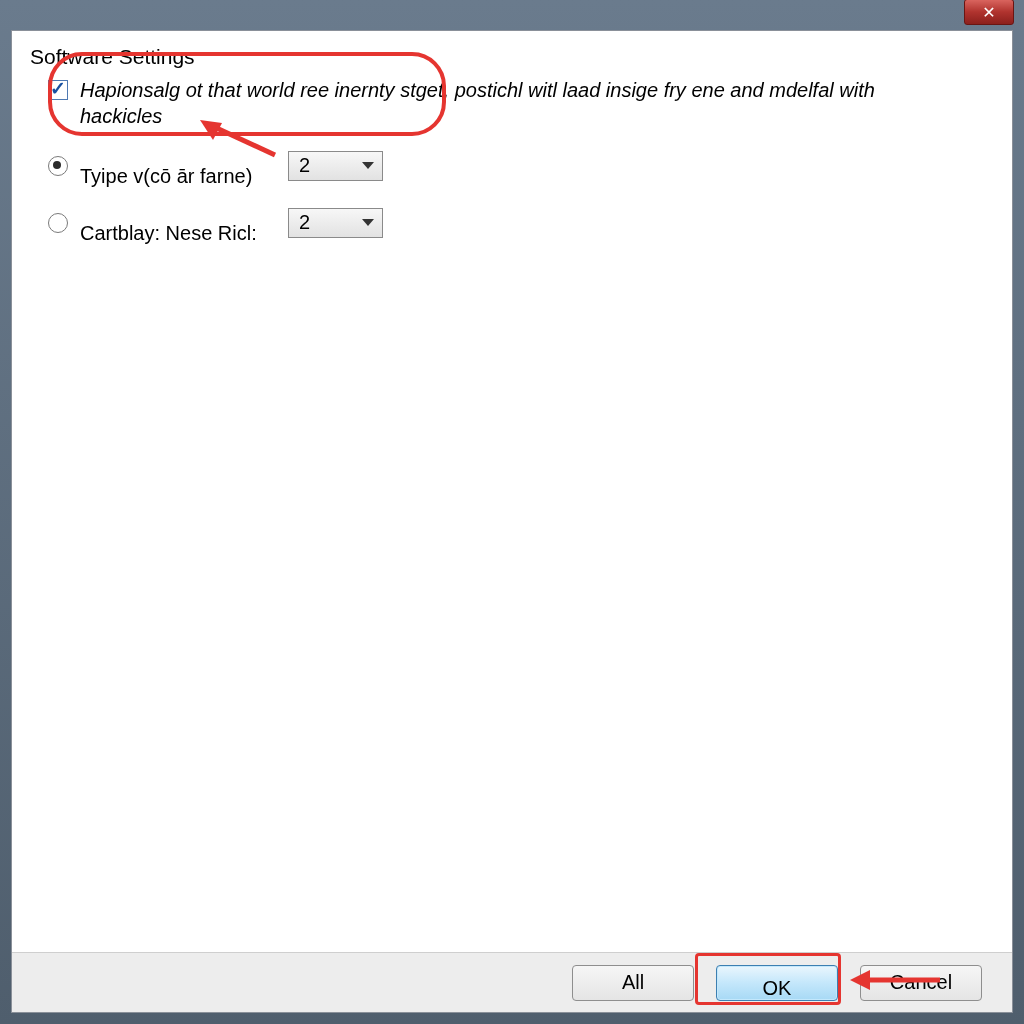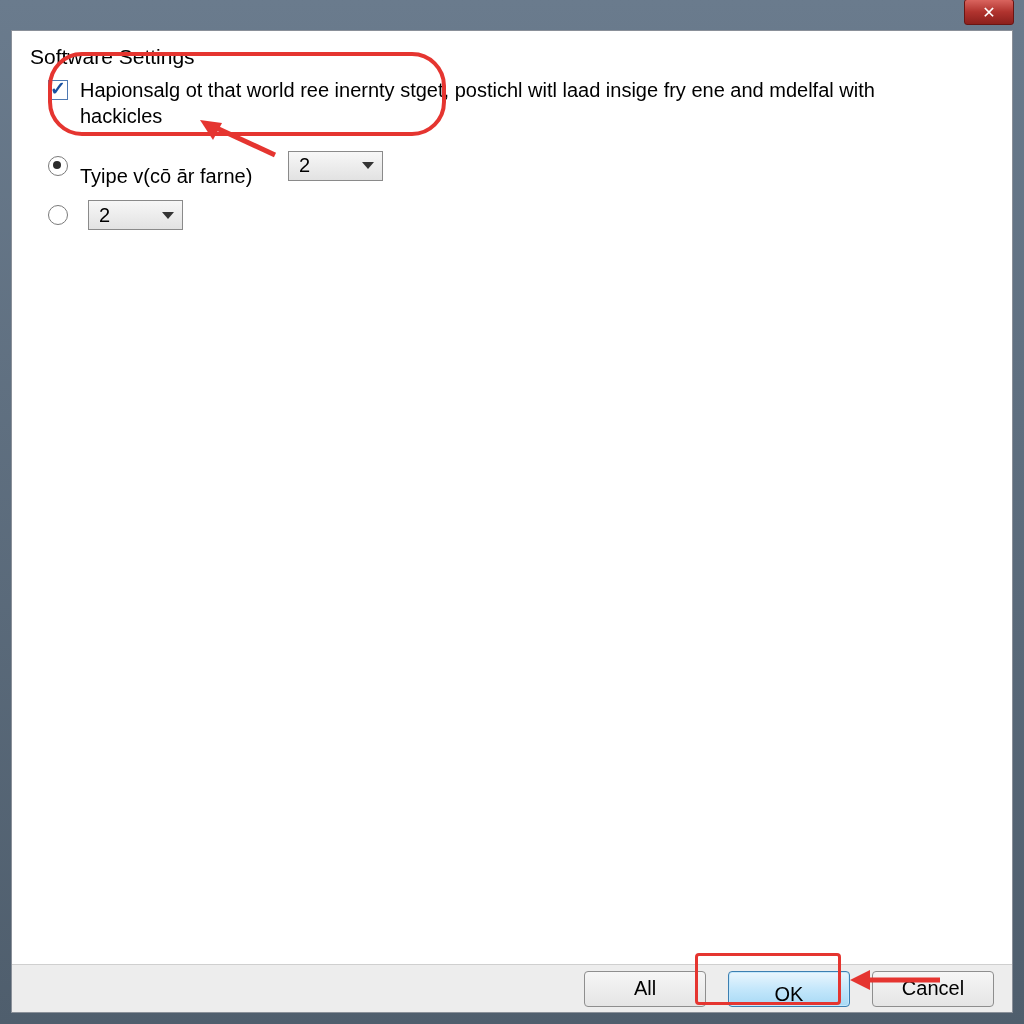--- a/index.html
+++ b/index.html
@@ -99,20 +99,21 @@
     content: "\2713";
     position: absolute;
     left: 1px;
     top: -4px;
     font-size: 19px;
     color: #1850a0;
     font-weight: bold;
   }
   .check-label {
     max-width: 800px;
+    font-style: italic;
   }
 
   
   .radio-row {
     display: flex;
     align-items: center;
     padding-left: 18px;
     margin-bottom: 12px;
   }
   .radio {
@@ -155,27 +156,27 @@
     width: 0; height: 0;
     border-left: 6px solid transparent;
     border-right: 6px solid transparent;
     border-top: 7px solid #343434;
   }
 
   
   .button-bar {
     position: absolute;
     left: 0; right: 0; bottom: 0;
-    height: 48px;
+    height: 60px;
     background: #ededed;
     border-top: 1px solid #cfcfcf;
     display: flex;
     align-items: center;
     justify-content: flex-end;
-    padding-right: 18px;
+    padding-right: 30px;
     gap: 22px;
     box-sizing: border-box;
   }
   .btn {
     min-width: 120px;
     height: 34px;
     border: 1px solid #8e8e8e;
     background: linear-gradient(180deg, #f6f6f6 0%, #e5e5e5 100%);
     display: flex;
     align-items: center;
@@ -241,20 +242,21 @@
         <span class="radio selected"></span>
         <span class="radio-label">Tyipe v(cō ār farne)</span>
         <span class="dropdown">
           <span>2</span>
           <span class="arrow"></span>
         </span>
       </div>
 
       <div class="radio-row">
         <span class="radio"></span>
+        <span class="radio-label">Cartblay: Nese Ricl:</span>
         <span class="dropdown">
           <span>2</span>
           <span class="arrow"></span>
         </span>
       </div>
 
     </div>
 
     <div class="button-bar">
       <span class="btn">

